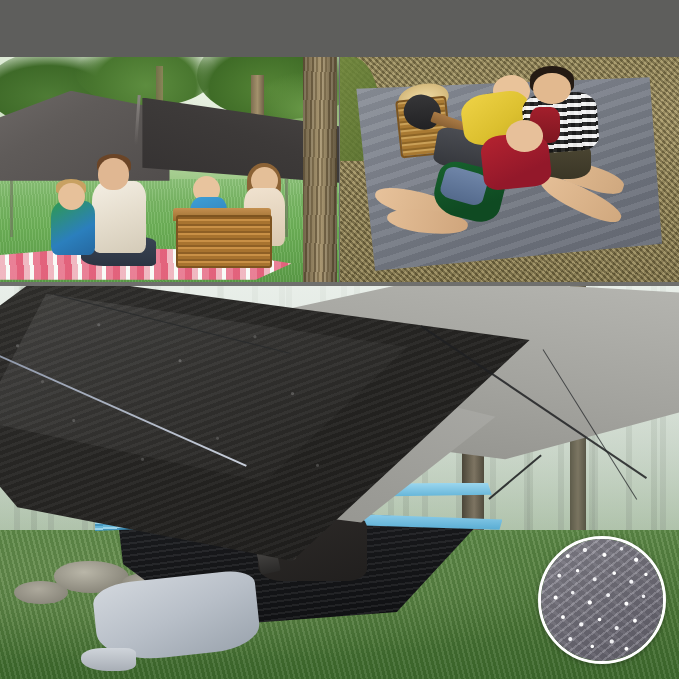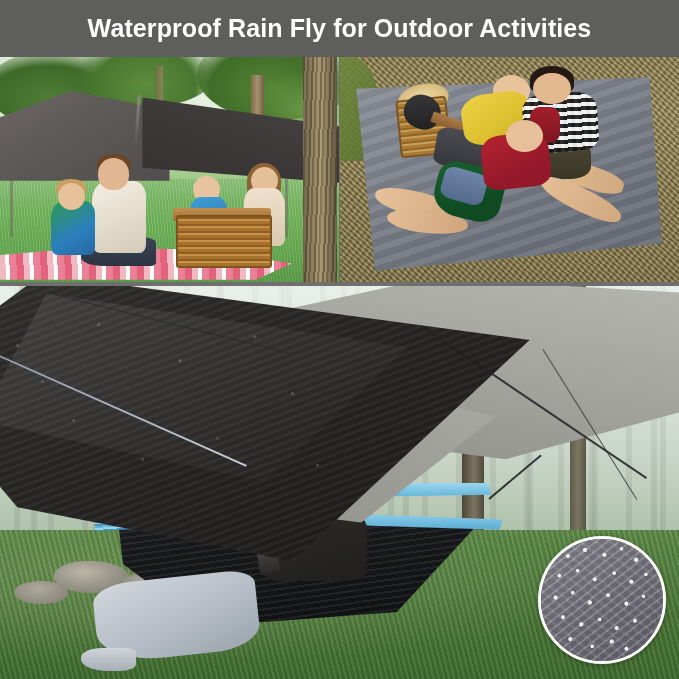--- a/index.html
+++ b/index.html
@@ -685,23 +685,20 @@
       radial-gradient(circle at 42% 88%, #ffffff 0 1.3px, rgba(255,255,255,0) 2.2px),
       radial-gradient(circle at 58% 84%, #eeeef0 0 1.6px, rgba(255,255,255,0) 2.6px),
       radial-gradient(circle at 70% 90%, #ffffff 0 1.4px, rgba(255,255,255,0) 2.4px);
   }
 </style>
 </head>
 <body>
 
 <div class="poster">
 
-  <div class="header">
-    <div class="header-title">Waterproof Rain Fly for Outdoor Activities</div>
-  </div>
 
   <div class="panel panel-tl">
     <div class="scene">
       <div class="lay tl-sky"></div>
       <div class="lay tl-canopy-a"></div>
       <div class="lay tl-canopy-b"></div>
       <div class="lay tl-canopy-c"></div>
       <div class="lay tl-canopy-d"></div>
       <div class="lay tl-trunk-3"></div>
       <div class="lay tl-trunk-2"></div>

